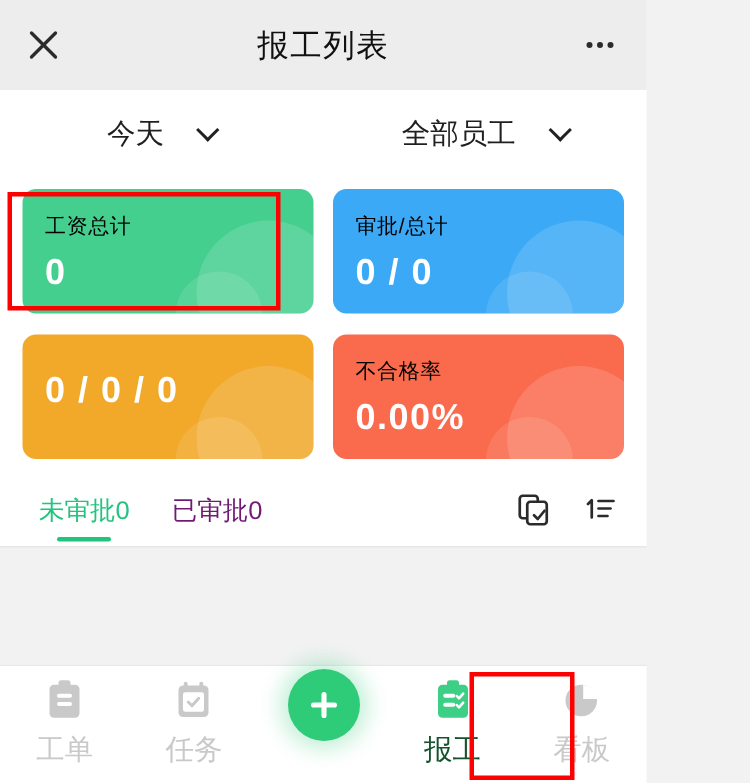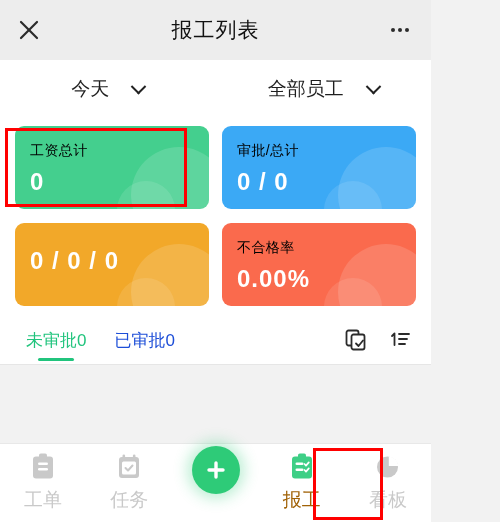--- a/index.html
+++ b/index.html
@@ -166,21 +166,21 @@
     position: relative;
     padding: 0 14px 0 12px;
   }
   .tab {
     position: relative;
     height: 100%;
     display: flex;
     align-items: center;
     padding: 0 14px;
     font-size: 17px;
-    color: #1d4ed8;
+    color: #701a75;
     cursor: pointer;
   }
   .tab.active { color: #21c47d; }
   .tab.active::after {
     content: "";
     position: absolute;
     left: 50%;
     transform: translateX(-50%);
     bottom: 3px;
     width: 36px;
@@ -219,21 +219,21 @@
   .nav-item {
     flex: 1 1 20%;
     display: flex;
     flex-direction: column;
     align-items: center;
     gap: 5px;
     cursor: pointer;
   }
   .nav-icon { height: 30px; display: flex; align-items: center; justify-content: center; }
   .nav-label { font-size: 19px; color: #c9c9c9; }
-  .nav-item.active .nav-label { color: #a16207; }
+  .nav-item.active .nav-label { color: #14532d; }
 
   .fab-slot {
     flex: 1 1 20%;
     display: flex;
     align-items: flex-start;
     justify-content: center;
   }
   .fab {
     width: 48px;
     height: 48px;

